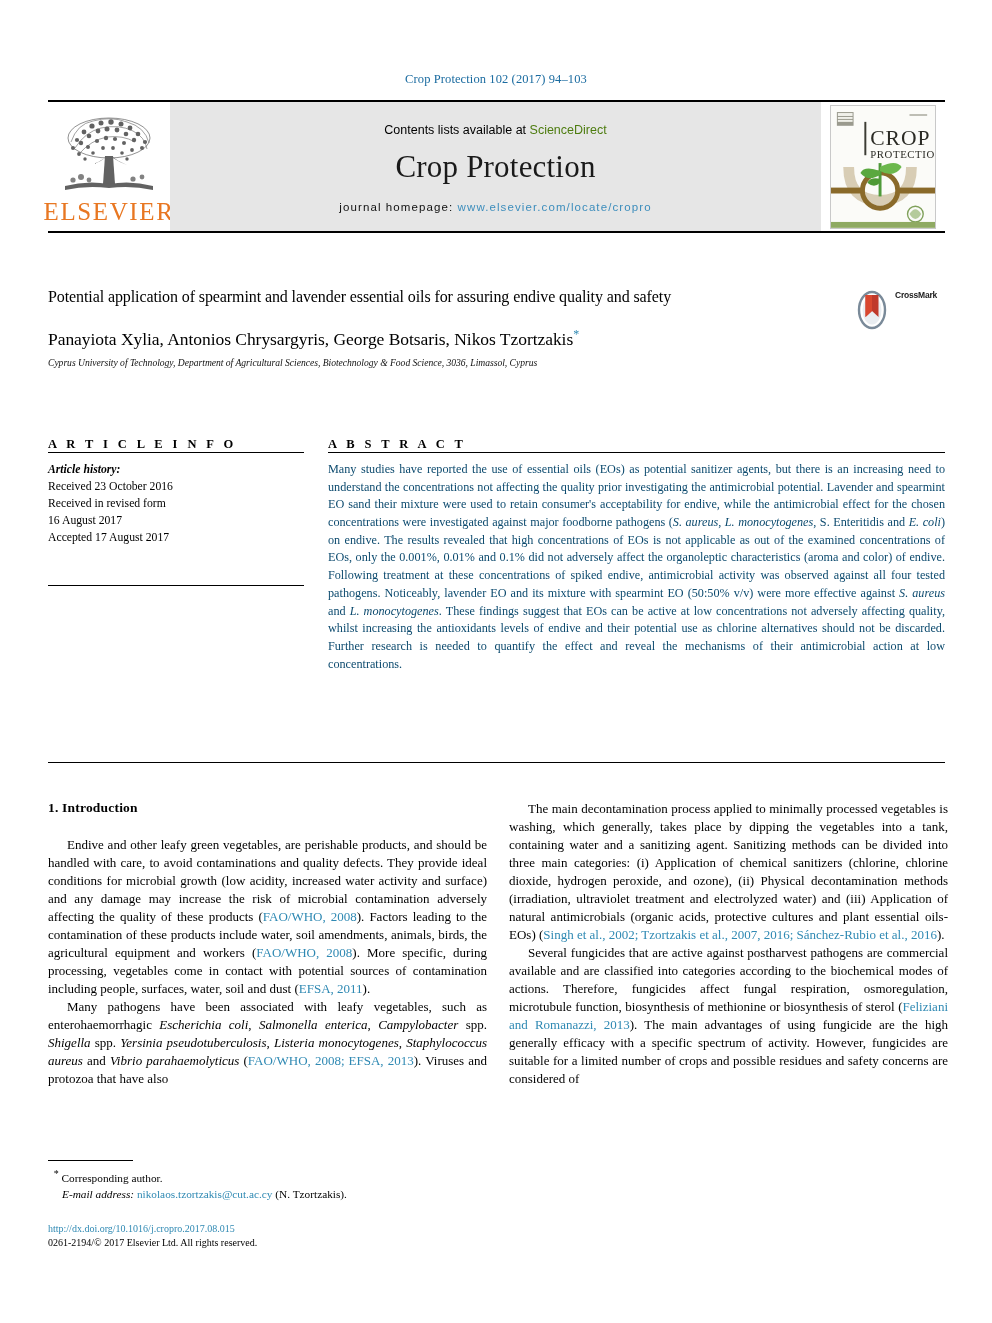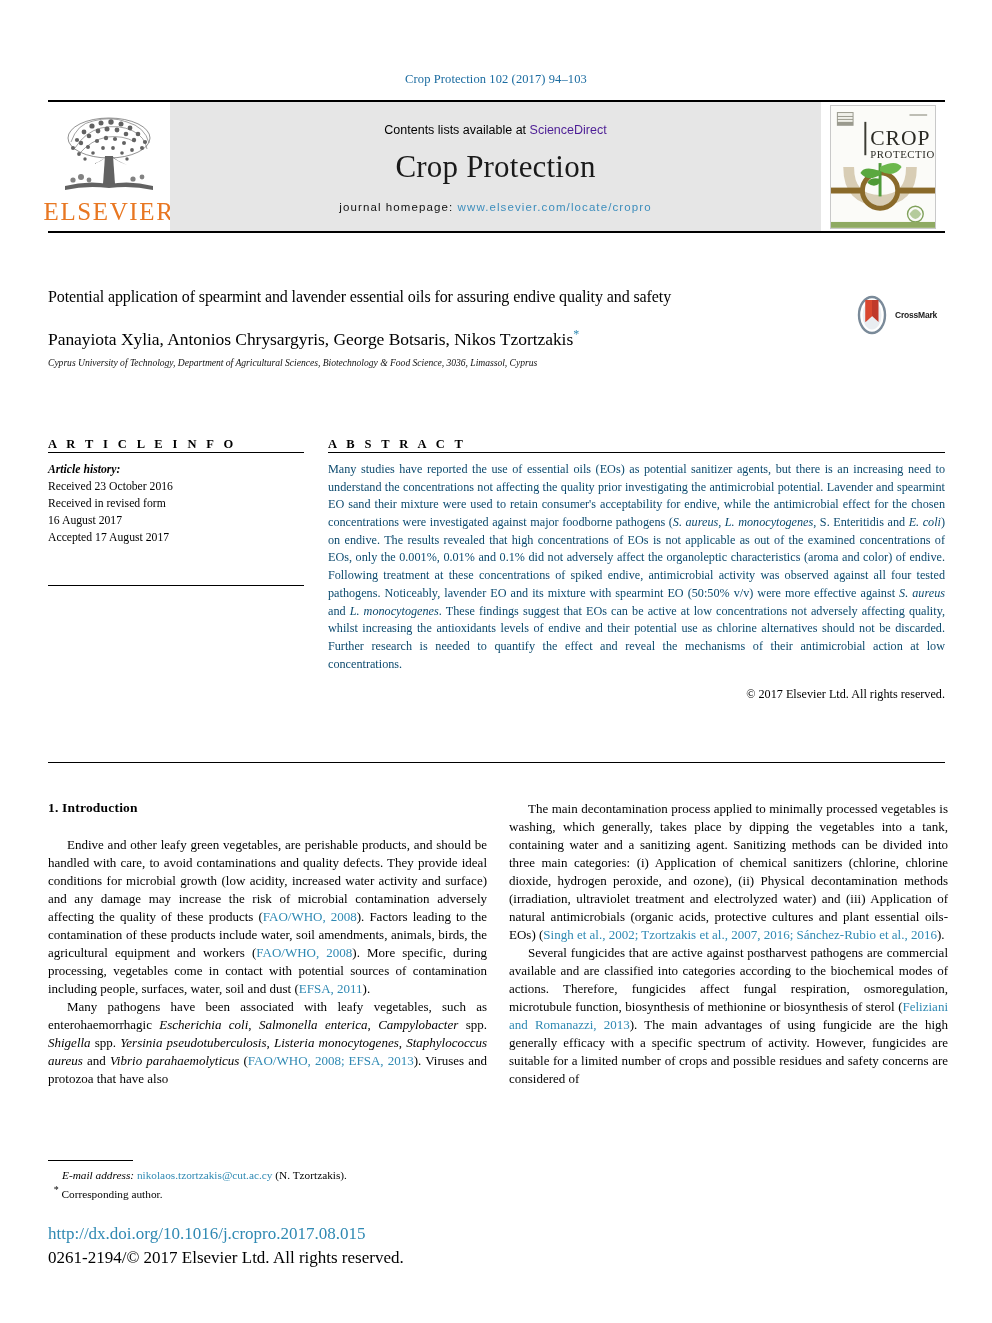--- a/index.html
+++ b/index.html
@@ -83,21 +83,21 @@
     padding: 8px 0 6px 0;
     box-sizing: border-box;
   }
   .contents-line {
     font-family: "Liberation Sans", sans-serif;
     font-size: 12.5px;
     color: #000;
     margin-bottom: 12px;
   }
   .contents-line a {
-    color: #4c1d95;
+    color: #4d7c0f;
     text-decoration: none;
   }
   .journal-name {
     font-family: "Liberation Serif", serif;
     font-size: 31px;
     color: #1a1a1a;
     letter-spacing: 0.2px;
     margin-bottom: 16px;
   }
   .homepage-line {
@@ -164,21 +164,20 @@
   }
 
   
   .crossmark {
     position: absolute;
     top: 290px;
     left: 852px;
     width: 96px;
     height: 50px;
     display: flex;
-    align-items: center;
   }
   .crossmark-text {
     font-family: "Liberation Sans", sans-serif;
     font-size: 8.5px;
     font-weight: bold;
     color: #222;
     margin-left: 3px;
     letter-spacing: -0.2px;
   }
 
@@ -302,21 +301,21 @@
   .fn-line .lbl { font-style: italic; }
   .fn-line .mail { color: #2f89b3; }
   .fn-star { font-size: 10px; vertical-align: super; }
 
   .doi-block {
     position: absolute;
     top: 1222px;
     left: 48px;
     width: 439px;
     font-family: "Liberation Serif", serif;
-    font-size: 17px;
+    font-size: 10px;
     line-height: 1.42;
   }
   .doi-block .doi { color: #2f89b3; }
 </style>
 </head>
 <body>
 
 <div class="page">
 
   <div class="running-head">Crop Protection 102 (2017) 94–103</div>
@@ -450,21 +449,20 @@
       <div class="info-gap"></div>
       <div class="rule-thick"></div>
     </div>
 
     <div class="col-abstract">
       <div class="section-head">A B S T R A C T</div>
       <div class="rule-thick"></div>
       <div class="abstract-body">
         <span>Many studies have reported the use of essential oils (EOs) as potential sanitizer agents, but there is an increasing need to understand the concentrations not affecting the quality prior investigating the antimicrobial potential. Lavender and spearmint EO sand their mixture were used to retain consumer's acceptability for endive, while the antimicrobial effect for the chosen concentrations were investigated against major foodborne pathogens (</span><i>S. aureus</i><span>, </span><i>L. monocytogenes</i><span>, S. Enteritidis and </span><i>E. coli</i><span>) on endive. The results revealed that high concentrations of EOs is not applicable as out of the examined concentrations of EOs, only the 0.001%, 0.01% and 0.1% did not adversely affect the organoleptic characteristics (aroma and color) of endive. Following treatment at these concentrations of spiked endive, antimicrobial activity was observed against all four tested pathogens. Noticeably, lavender EO and its mixture with spearmint EO (50:50% v/v) were more effective against </span><i>S. aureus</i><span> and </span><i>L. monocytogenes</i><span>. These findings suggest that EOs can be active at low concentrations not adversely affecting quality, whilst increasing the antioxidants levels of endive and their potential use as chlorine alternatives should not be discarded. Further research is needed to quantify the effect and reveal the mechanisms of their antimicrobial action at low concentrations.</span>
       </div>
-      <div class="copyright">© 2017 Elsevier Ltd. All rights reserved.</div>
     </div>
   </div>
 
   <div class="rule-bottom"></div>
 
   <div class="body-cols">
 
     <div class="bcol">
       <h2 class="num-head">1. Introduction</h2>
       <p class="para"><span>Endive and other leafy green vegetables, are perishable products, and should be handled with care, to avoid contaminations and quality defects. They provide ideal conditions for microbial growth (low acidity, increased water activity and surface) and any damage may increase the risk of microbial contamination adversely affecting the quality of these products (</span><span class="ref">FAO/WHO, 2008</span><span>). Factors leading to the contamination of these products include water, soil amendments, animals, birds, the agricultural equipment and workers (</span><span class="ref">FAO/WHO, 2008</span><span>). More specific, during processing, vegetables come in contact with potential sources of contamination including people, surfaces, water, soil and dust (</span><span class="ref">EFSA, 2011</span><span>).</span></p>
@@ -472,28 +470,28 @@
     </div>
 
     <div class="bcol">
       <p class="para"><span>The main decontamination process applied to minimally processed vegetables is washing, which generally, takes place by dipping the vegetables into a tank, containing water and a sanitizing agent. Sanitizing methods can be divided into three main categories: (i) Application of chemical sanitizers (chlorine, chlorine dioxide, hydrogen peroxide, and ozone), (ii) Physical decontamination methods (irradiation, ultraviolet treatment and electrolyzed water) and (iii) Application of natural antimicrobials (organic acids, protective cultures and plant essential oils-EOs) (</span><span class="ref">Singh et al., 2002; Tzortzakis et al., 2007, 2016; Sánchez-Rubio et al., 2016</span><span>).</span></p>
       <p class="para"><span>Several fungicides that are active against postharvest pathogens are commercial available and are classified into categories according to the biochemical modes of actions. Therefore, fungicides affect fungal respiration, osmoregulation, microtubule function, biosynthesis of methionine or biosynthesis of sterol (</span><span class="ref">Feliziani and Romanazzi, 2013</span><span>). The main advantages of using fungicide are the high generally efficacy with a specific spectrum of activity. However, fungicides are suitable for a limited number of crops and possible residues and safety concerns are considered of</span></p>
     </div>
   </div>
 
   <div class="footnote">
     <div class="fn-rule"></div>
+    <div class="fn-line">
+      &nbsp;&nbsp;<span class="fn-star">*</span> <span>Corresponding author.</span>
+    </div>
     <div class="fn-line" style="padding-left:14px">
       <span class="lbl">E-mail address:</span>
       <span class="mail">nikolaos.tzortzakis@cut.ac.cy</span>
       <span>(N. Tzortzakis).</span>
     </div>
-    <div class="fn-line">
-      &nbsp;&nbsp;<span class="fn-star">*</span> <span>Corresponding author.</span>
-    </div>
   </div>
 
   <div class="doi-block">
     <div class="doi">http://dx.doi.org/10.1016/j.cropro.2017.08.015</div>
     <div>0261-2194/© 2017 Elsevier Ltd. All rights reserved.</div>
   </div>
 
 </div>
 
 </body></html>

